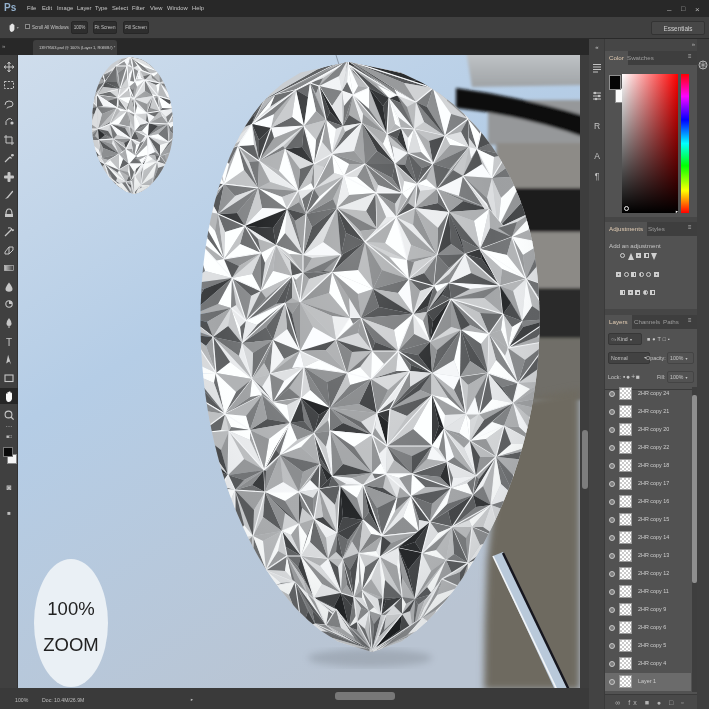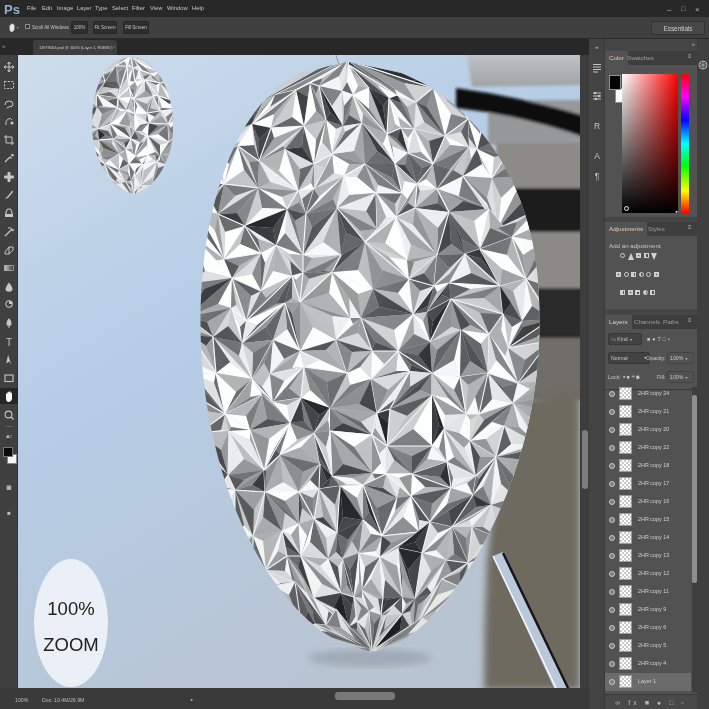--- a/index.html
+++ b/index.html
@@ -1,19 +1,19 @@
 <!DOCTYPE html>
 <html><head><meta charset="utf-8"><style>
 *{margin:0;padding:0;box-sizing:border-box;font-family:"Liberation Sans",sans-serif;}
 html,body{width:709px;height:709px;overflow:hidden;background:#464646;}
 #root{position:relative;width:709px;height:709px;}
 
 #menubar{position:absolute;left:0;top:0;width:709px;height:17px;background:#282828;color:#c6c6c6;font-size:5.8px;white-space:nowrap;}
 #menubar span{position:absolute;top:5px;}
-#pslogo{position:absolute;left:4px;top:2px;font-size:13px;font-weight:bold;color:#93b0cc;}
+#pslogo{position:absolute;left:4px;top:2px;font-size:10px;font-weight:bold;color:#93b0cc;}
 .winbtn{position:absolute;top:3px;color:#b5b5b5;font-size:8px;}
 #optbar{position:absolute;left:0;top:17px;width:709px;height:22px;background:#404040;border-bottom:1px solid #2a2a2a;color:#c6c6c6;font-size:5.6px;white-space:nowrap;}
 .obtn{position:absolute;top:4px;height:13px;background:#2e2e2e;border:1px solid #272727;border-radius:2px;color:#c2c2c2;font-size:4.6px;text-align:center;line-height:12px;white-space:nowrap;}
 #essbtn{position:absolute;right:4px;top:4px;width:54px;height:14px;background:#474747;border:1px solid #333;border-radius:2px;color:#cecece;font-size:6.4px;text-align:center;line-height:13px;}
 #tabbar{position:absolute;left:0;top:39px;width:589px;height:16px;background:#282828;}
 #doctab{position:absolute;left:33px;top:1px;width:84px;height:15px;background:#3e3e3e;border-radius:3px 3px 0 0;color:#cfcfcf;font-size:4px;line-height:15px;white-space:nowrap;overflow:hidden;padding-left:6px;letter-spacing:-0.05px;}
 
 #toolbar{position:absolute;left:0;top:55px;width:18px;height:635px;background:#404040;border-right:1px solid #333;}
 #tbdots{position:absolute;left:0;top:366px;width:18px;color:#c8c8c8;font-size:7px;text-align:center;}
 #fgswatch{position:absolute;left:3px;top:392px;width:10px;height:10px;background:#0a0a0a;border:1px solid #777;z-index:2;}

